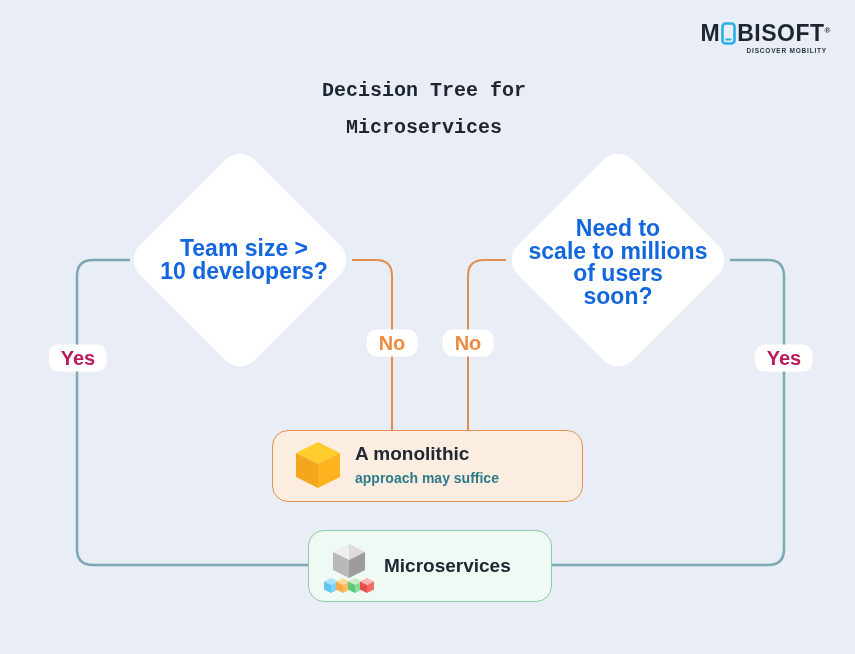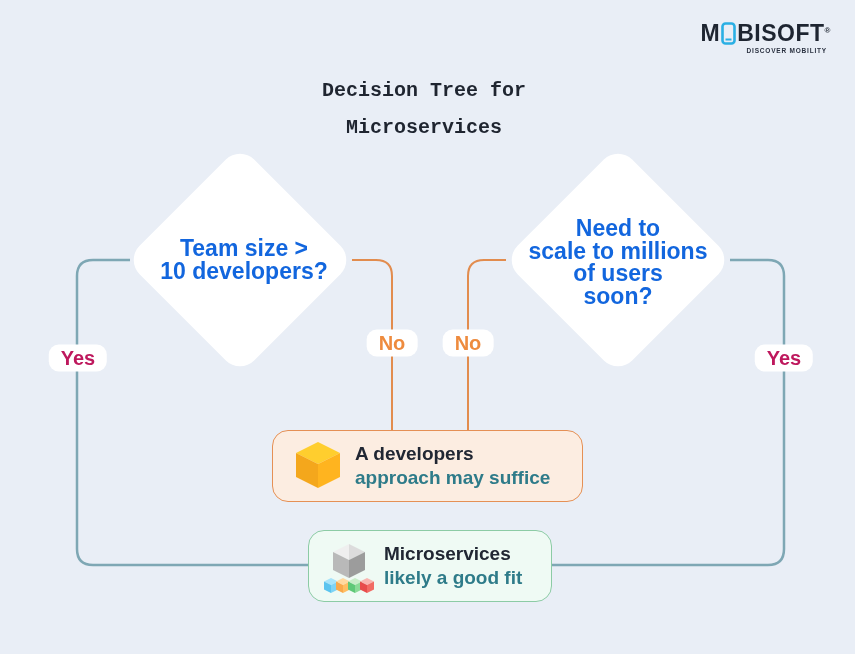--- a/index.html
+++ b/index.html
@@ -61,21 +61,21 @@
     background:#fcede1;border:1.5px solid #e59055;
     padding-left:18px;gap:10px;
   }
   .micro-box{
     left:308px;top:530px;width:244px;height:72px;
     background:#effaf4;border:1.5px solid #8ccba5;
     padding-left:14px;gap:9px;
   }
   .box-text{display:flex;flex-direction:column;}
   .box-title{font-size:19px;font-weight:800;color:#212733;line-height:24px;}
-  .box-subtitle{font-size:19px;font-weight:800;line-height:24px;}
+  .box-subtitle{font-size:14px;font-weight:800;line-height:24px;}
   .monolith-box .box-subtitle{color:#2e7b89;}
   .micro-box .box-subtitle{color:#2e7b89;}
 </style>
 </head>
 <body>
 
 <div id="canvas">
 
   <svg class="connectors" width="855" height="654" viewBox="0 0 855 654">
     <path d="M130 260 H93 Q77 260 77 276 V549 Q77 565 93 565 H312" fill="none" stroke="#7ea7b4" stroke-width="2.5"></path>
@@ -114,21 +114,21 @@
   <div class="pill no" style="left:468px;top:343px;">No</div>
   <div class="pill yes" style="left:784px;top:358px;">Yes</div>
 
   <div class="result-box monolith-box">
     <svg width="54" height="58" viewBox="0 0 54 58">
       <polygon points="27,5 49,16 27,27 5,16" fill="#ffce2e"></polygon>
       <polygon points="5,16 27,27 27,51 5,40" fill="#f4a71c"></polygon>
       <polygon points="49,16 27,27 27,51 49,40" fill="#ffb41f"></polygon>
     </svg>
     <div class="box-text">
-      <span class="box-title">A developers</span>
+      <span class="box-title">A monolithic</span>
       <span class="box-subtitle">approach may suffice</span>
     </div>
   </div>
 
   <div class="result-box micro-box">
     <svg width="52" height="57" viewBox="0 0 52 57">
 
       <polygon points="26,6 10,14 26,22" fill="#efefef"></polygon>
       <polygon points="26,6 42,14 26,22" fill="#dcdcdc"></polygon>
       <polygon points="10,14 26,22 26,40 10,32" fill="#b9b9b9"></polygon>
@@ -145,17 +145,16 @@
       <polygon points="32,40 39,43.5 32,47 25,43.5" fill="#c9edc9"></polygon>
       <polygon points="25,43.5 32,47 32,55 25,51.5" fill="#5fc878"></polygon>
       <polygon points="39,43.5 32,47 32,55 39,51.5" fill="#8adb97"></polygon>
 
       <polygon points="44,40 51,43.5 44,47 37,43.5" fill="#f9b5b0"></polygon>
       <polygon points="37,43.5 44,47 44,55 37,51.5" fill="#e84c4c"></polygon>
       <polygon points="51,43.5 44,47 44,55 51,51.5" fill="#f26b64"></polygon>
     </svg>
     <div class="box-text">
       <span class="box-title">Microservices</span>
-      <span class="box-subtitle">likely a good fit</span>
     </div>
   </div>
 
 </div>
 
 </body></html>

